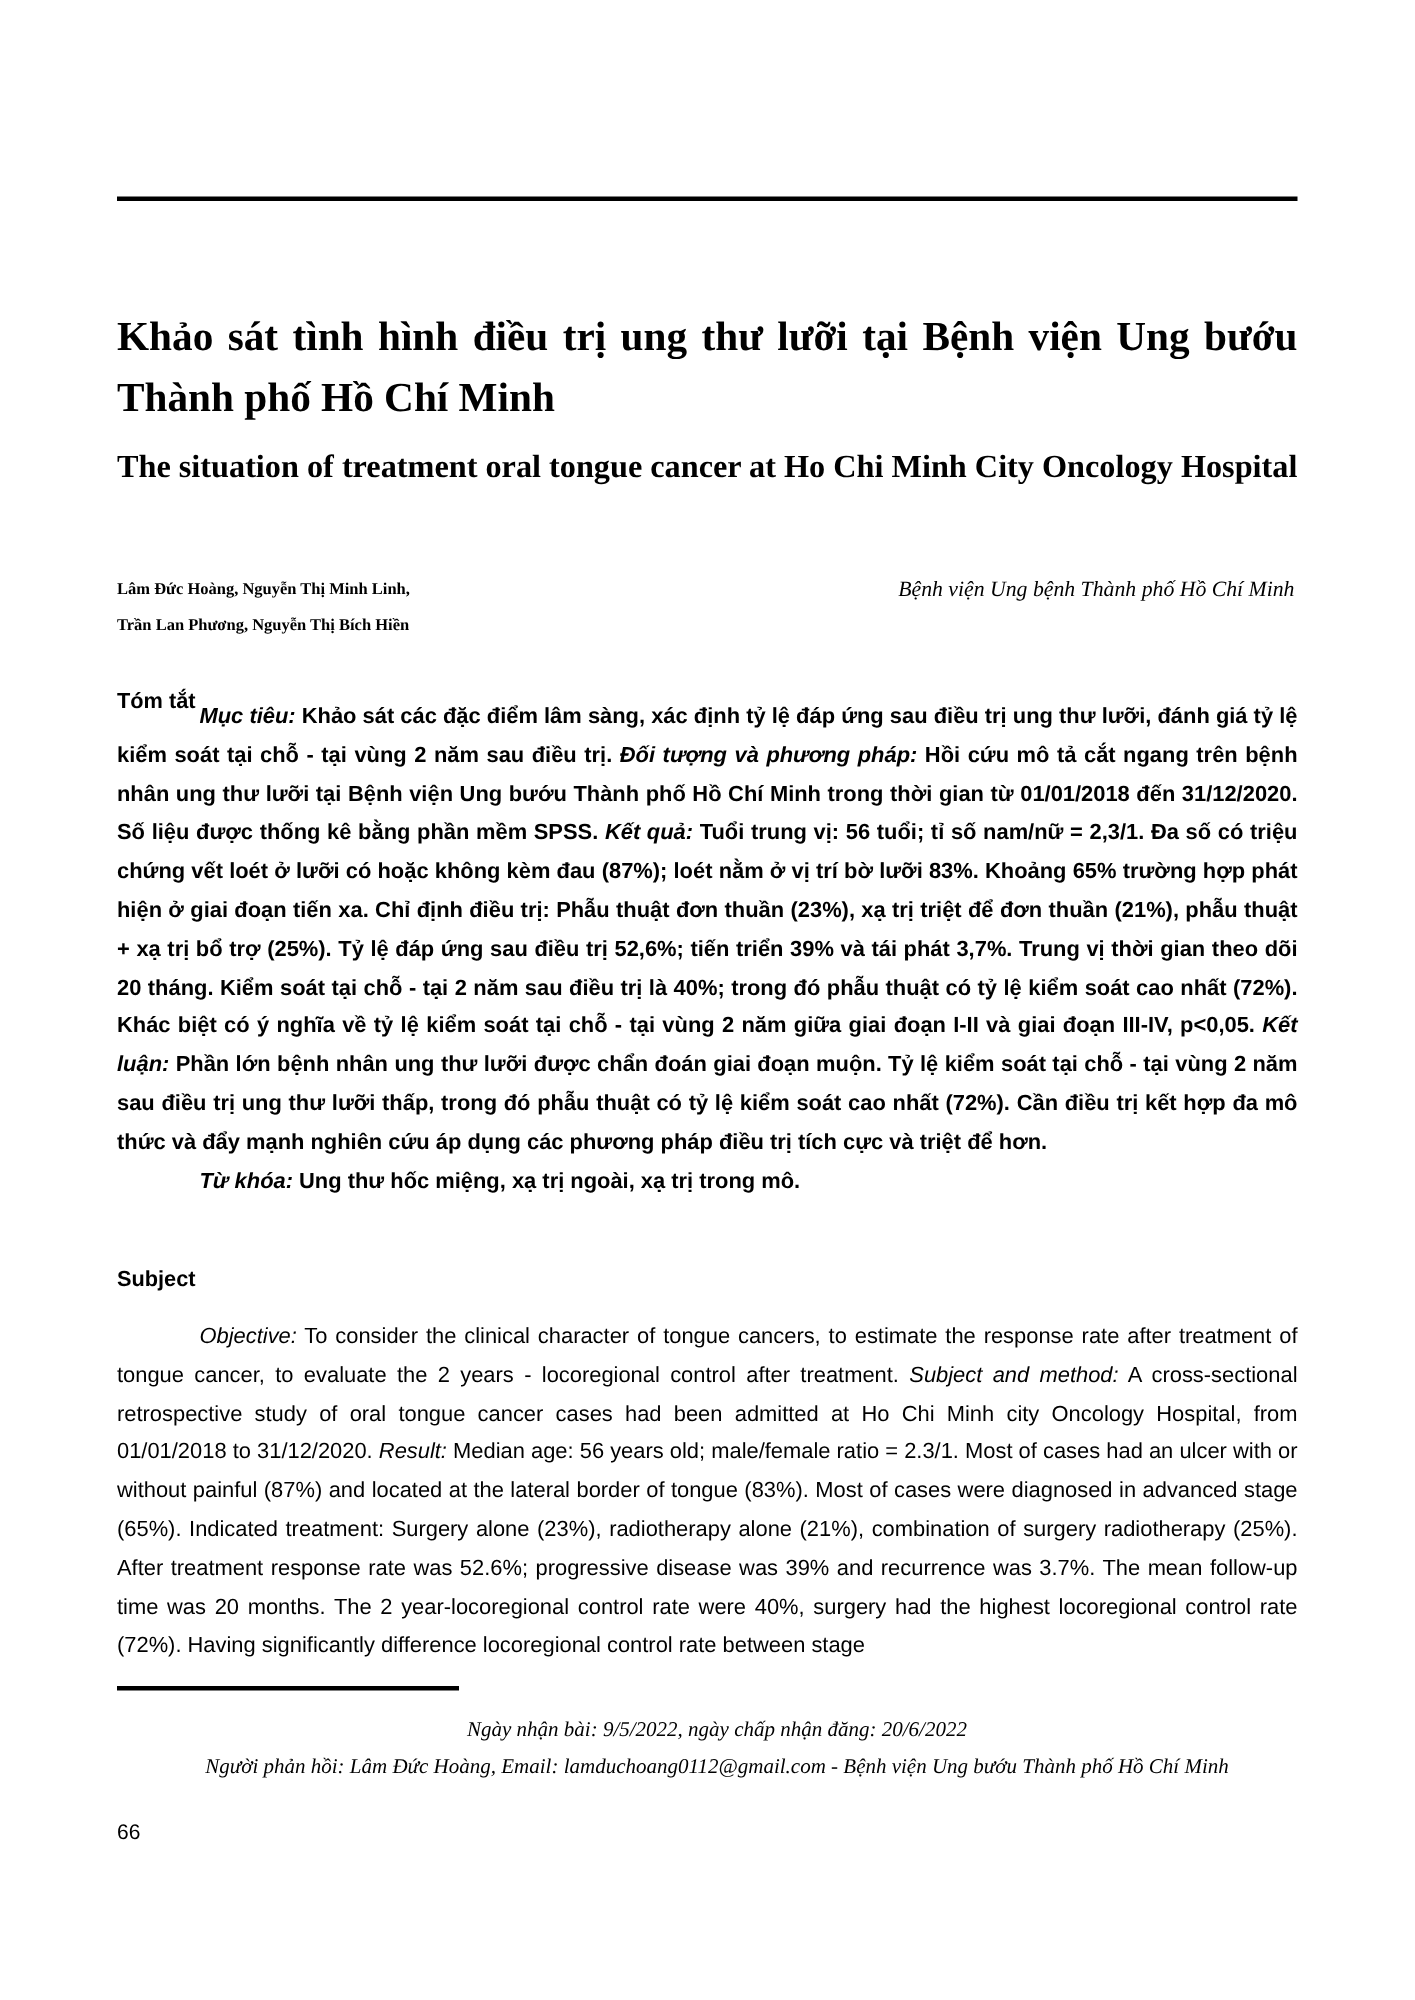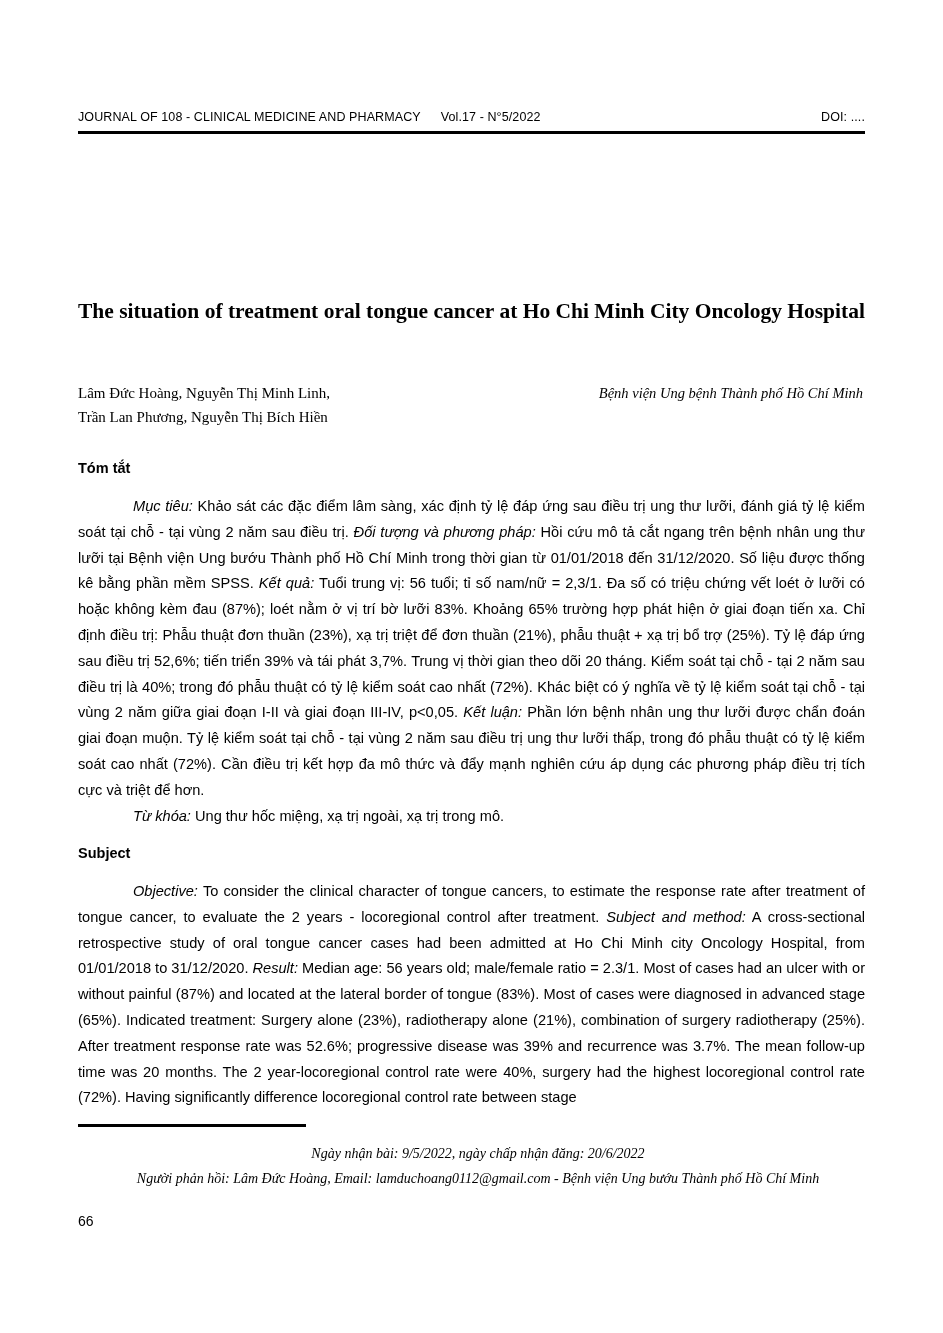--- a/index.html
+++ b/index.html
@@ -73,22 +73,22 @@
     position: absolute;
     left: 78px;
     top: 381px;
     width: 787px;
     display: flex;
     justify-content: space-between;
     align-items: flex-start;
   }
   .authors {
     font-family: "Liberation Serif", serif;
-    font-weight: normal;
-    font-size: 15px;
+    font-weight: bold;
+    font-size: 11px;
     line-height: 24px;
     white-space: nowrap;
   }
   .affiliation {
     font-family: "Liberation Serif", serif;
     font-style: italic;
     font-size: 14.5px;
     line-height: 24px;
     white-space: nowrap;
     padding-right: 2px;
@@ -109,21 +109,21 @@
   .abstract {
     position: absolute;
     left: 78px;
     width: 787px;
     font-family: "Liberation Sans", sans-serif;
     font-size: 14.6px;
     line-height: 25.8px;
     text-align: justify;
     text-align-last: left;
   }
-  #abs-vi { top: 494px; }
+  #abs-vi { top: 466px; font-weight: bold; }
   #abs-en { top: 879px; }
   .abstract p { margin: 0; text-indent: 55px; }
   .abstract .it { font-style: italic; }
 
   
   .rule-foot {
     position: absolute;
     left: 78px;
     top: 1124px;
     width: 228px;
@@ -148,29 +148,23 @@
     top: 1213px;
     font-family: "Liberation Sans", sans-serif;
     font-size: 14px;
   }
 </style>
 </head>
 <body>
 
 <div class="page">
 
-  <div class="running-head">
-    <div class="rh-left">
-      <span class="rh-journal">JOURNAL OF 108 - CLINICAL MEDICINE AND PHARMACY</span>
-      <span>Vol.17 - N°5/2022</span>
-    </div>
-    <span>DOI: ....</span>
-  </div>
   <div class="rule-head"></div>
 
+  <h1 class="title-vi">Khảo sát tình hình điều trị ung thư lưỡi tại Bệnh viện Ung bướu Thành phố Hồ Chí Minh</h1>
   <h2 class="title-en">The situation of treatment oral tongue cancer at Ho Chi Minh City Oncology Hospital</h2>
 
   <div class="authors-block">
     <div class="authors">
       <div>Lâm Đức Hoàng, Nguyễn Thị Minh Linh,</div>
       <div>Trần Lan Phương, Nguyễn Thị Bích Hiền</div>
     </div>
     <div class="affiliation">Bệnh viện Ung bệnh Thành phố Hồ Chí Minh</div>
   </div>
 

